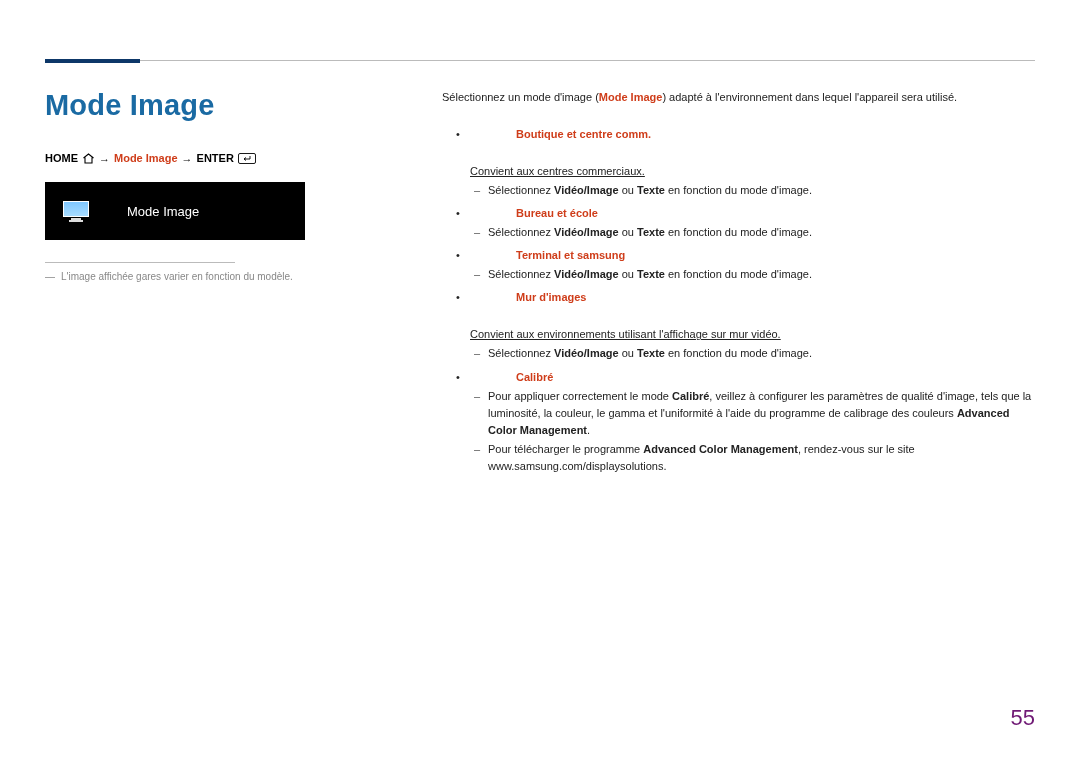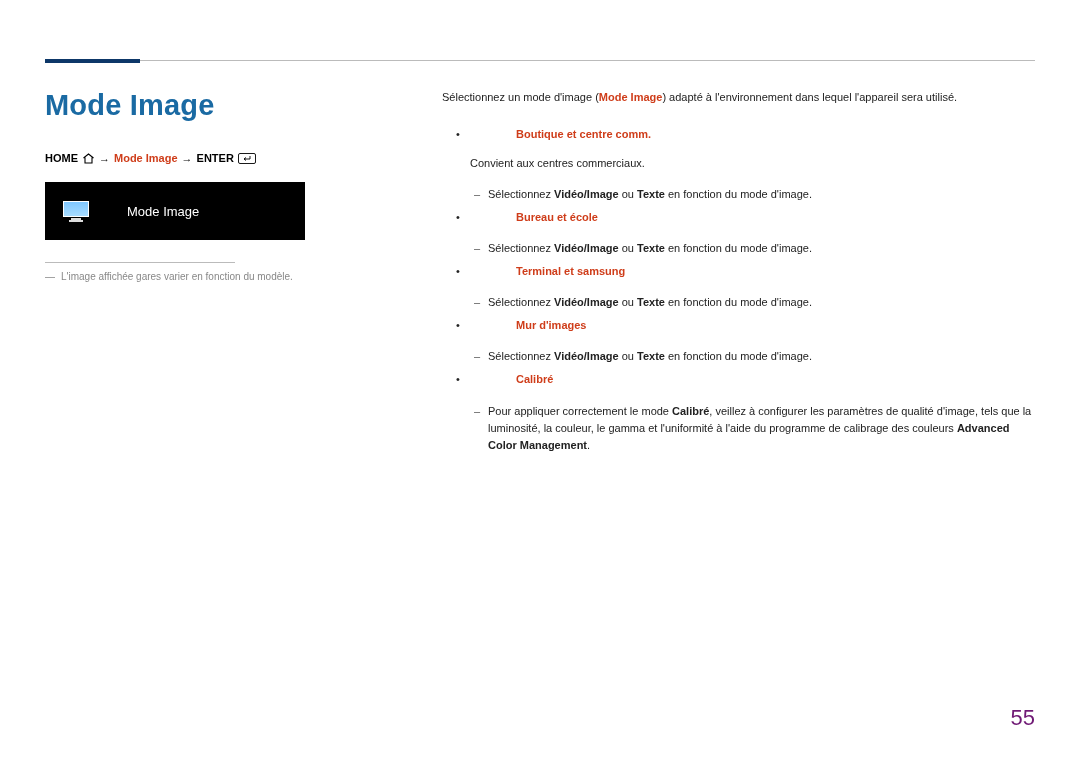--- a/index.html
+++ b/index.html
@@ -141,31 +141,32 @@
     color: #222;
     font-size: 11px;
   }
   .mode-title {
     color: #cf3d1a;
     font-weight: bold;
     margin-left: 46px;
   }
   .mode-desc {
     display: block;
-    margin-top: 12px;
+    margin-top: 20px;
+    text-decoration: underline;
   }
   ul.sub {
     list-style: none;
     padding: 0;
     margin: 2px 0 0 0;
   }
   ul.sub > li {
     position: relative;
     padding-left: 18px;
-    margin-top: 14px;
+    margin-top: 2px;
   }
   ul.sub > li::before {
     content: "‒";
     position: absolute;
     left: 4px;
     top: 0;
     color: #555;
   }
 
   .page-number {
@@ -253,32 +254,36 @@
           <span class="mode-title">Terminal et samsung</span>
           <ul class="sub">
             <li>
               <span>Sélectionnez </span><span class="bold">Vidéo/Image</span><span> ou </span><span class="bold">Texte</span><span> en fonction du mode d'image.</span>
             </li>
           </ul>
         </li>
 
         <li>
           <span class="mode-title">Mur d'images</span>
+          <span class="mode-desc">Convient aux environnements utilisant l'affichage sur mur vidéo.</span>
           <ul class="sub">
             <li>
               <span>Sélectionnez </span><span class="bold">Vidéo/Image</span><span> ou </span><span class="bold">Texte</span><span> en fonction du mode d'image.</span>
             </li>
           </ul>
         </li>
 
         <li>
           <span class="mode-title">Calibré</span>
           <ul class="sub">
             <li>
               <span>Pour appliquer correctement le mode </span><span class="bold">Calibré</span><span>, veillez à configurer les paramètres de qualité d'image, tels que la luminosité, la couleur, le gamma et l'uniformité à l'aide du programme de calibrage des couleurs </span><span class="bold">Advanced Color Management</span><span>.</span>
+            </li>
+            <li>
+              <span>Pour télécharger le programme </span><span class="bold">Advanced Color Management</span><span>, rendez-vous sur le site www.samsung.com/displaysolutions.</span>
             </li>
           </ul>
         </li>
       </ul>
     </div>
 
   </div>
 </div>
 
 <div class="page-number">55</div>

